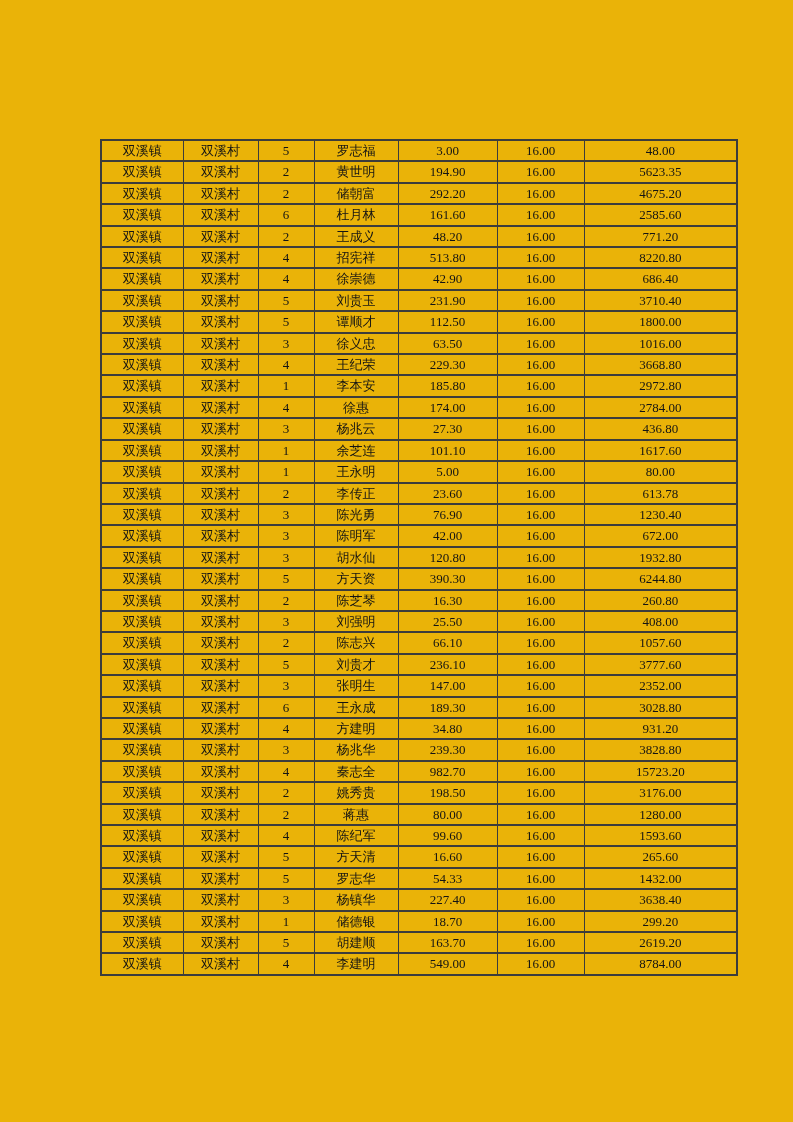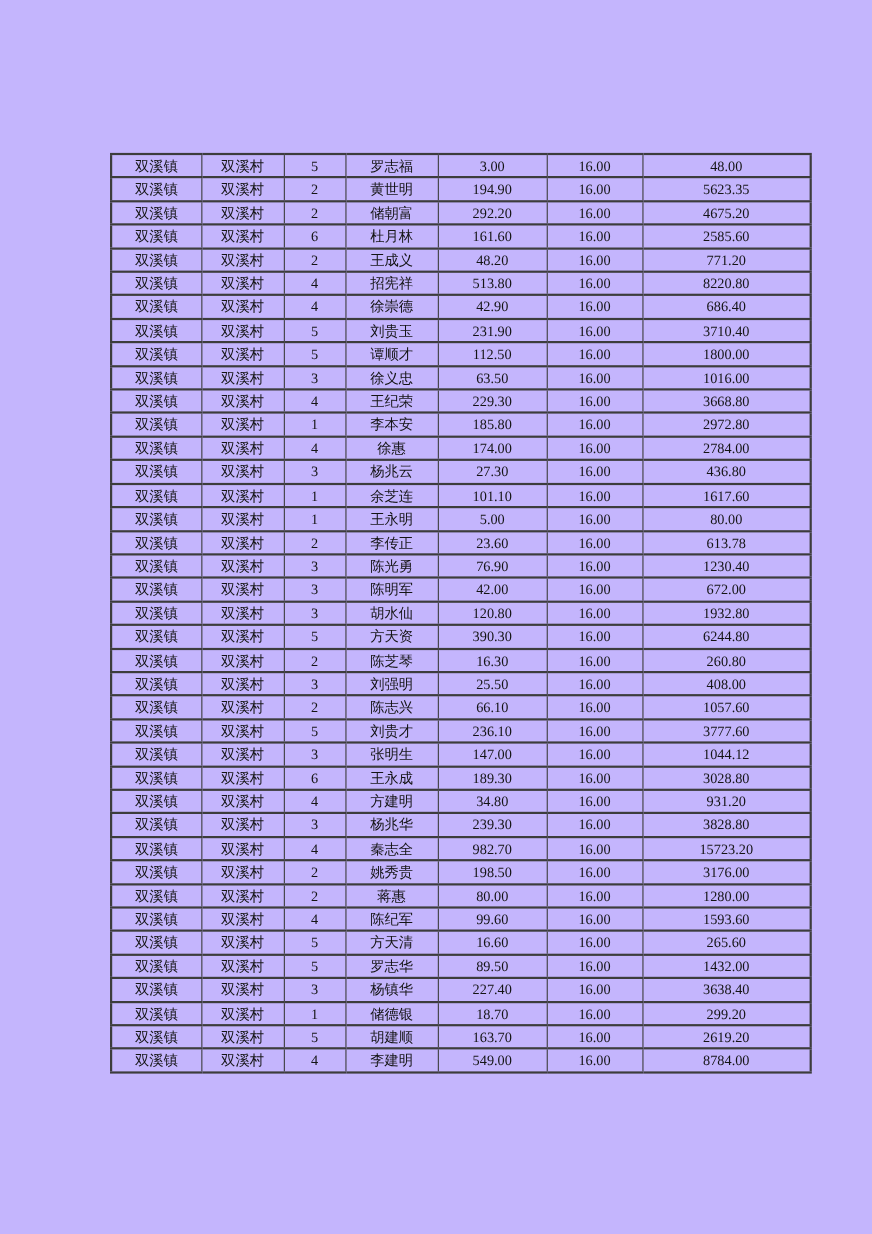--- a/index.html
+++ b/index.html
@@ -4,21 +4,21 @@
 <style>
   html, body {
     margin: 0;
     padding: 0;
     background: #ffffff;
   }
   .page {
     position: relative;
     width: 793px;
     height: 1122px;
-    background: #c4b5fd;
+    background: #eab308;
     overflow: hidden;
     font-family: "Liberation Serif", "DejaVu Serif", serif;
   }
   table.data-table {
     position: absolute;
     left: 100px;
     top: 139px;
     width: 636px;
     border-collapse: collapse;
     table-layout: fixed;
@@ -287,21 +287,21 @@
           <td>16.00</td>
           <td>3777.60</td>
         </tr>
         <tr>
           <td>双溪镇</td>
           <td>双溪村</td>
           <td>3</td>
           <td>张明生</td>
           <td>147.00</td>
           <td>16.00</td>
-          <td>1044.12</td>
+          <td>2352.00</td>
         </tr>
         <tr>
           <td>双溪镇</td>
           <td>双溪村</td>
           <td>6</td>
           <td>王永成</td>
           <td>189.30</td>
           <td>16.00</td>
           <td>3028.80</td>
         </tr>
@@ -366,21 +366,21 @@
           <td>方天清</td>
           <td>16.60</td>
           <td>16.00</td>
           <td>265.60</td>
         </tr>
         <tr>
           <td>双溪镇</td>
           <td>双溪村</td>
           <td>5</td>
           <td>罗志华</td>
-          <td>89.50</td>
+          <td>54.33</td>
           <td>16.00</td>
           <td>1432.00</td>
         </tr>
         <tr>
           <td>双溪镇</td>
           <td>双溪村</td>
           <td>3</td>
           <td>杨镇华</td>
           <td>227.40</td>
           <td>16.00</td>

